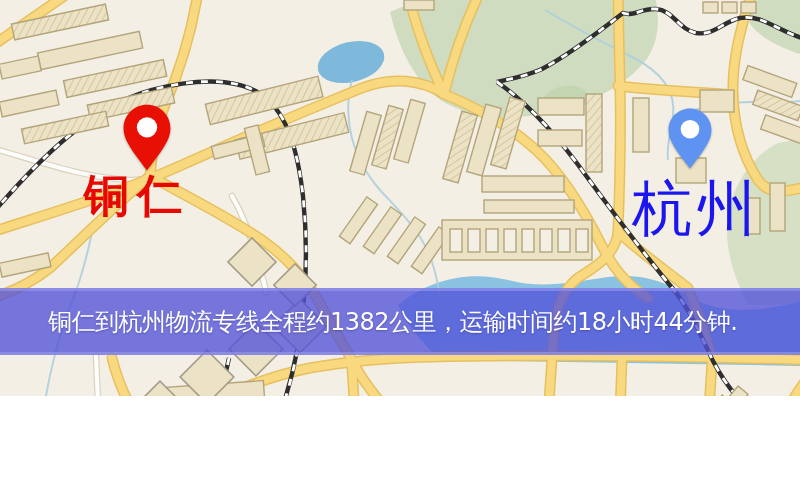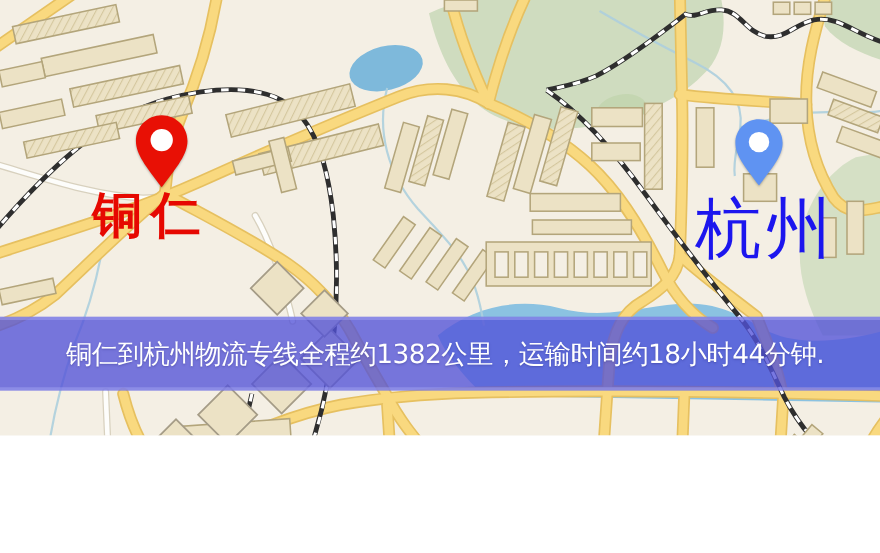--- a/index.html
+++ b/index.html
@@ -14,21 +14,21 @@
   .marker.dest{left:667px;top:107px;width:46px;height:63px;}
   .marker svg{display:block;width:100%;height:100%;}
   .city-label{position:absolute;line-height:1;white-space:nowrap;}
   .city-label.origin{left:84px;top:173px;font-size:45px;font-weight:700;color:#e60801;letter-spacing:8px;}
   .city-label.dest{left:632px;top:178px;font-size:60px;font-weight:500;color:#1c16ee;letter-spacing:4px;}
   .route-banner{
     position:absolute;left:0;right:0;top:288px;height:67px;box-sizing:border-box;
     background:rgba(82,82,216,0.78);
     border-top:3px solid rgba(158,158,238,0.55);
     border-bottom:3px solid rgba(158,158,238,0.55);
-    display:flex;align-items:center;padding-left:60px;
+    display:flex;align-items:center;padding-left:48px;
   }
   .route-banner span{
     color:#ffffff;font-size:24px;letter-spacing:-0.5px;
     text-shadow:0 1px 2px rgba(40,40,120,0.4);
   }
 </style>
 </head>
 <body>
 
 <div class="stage">

